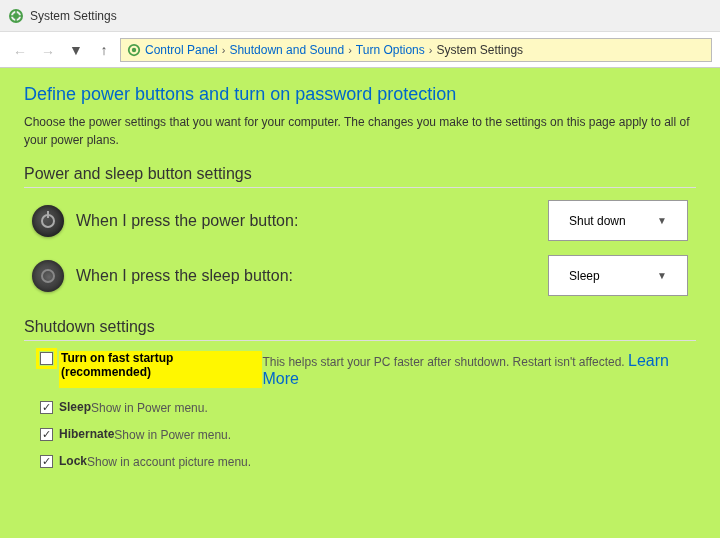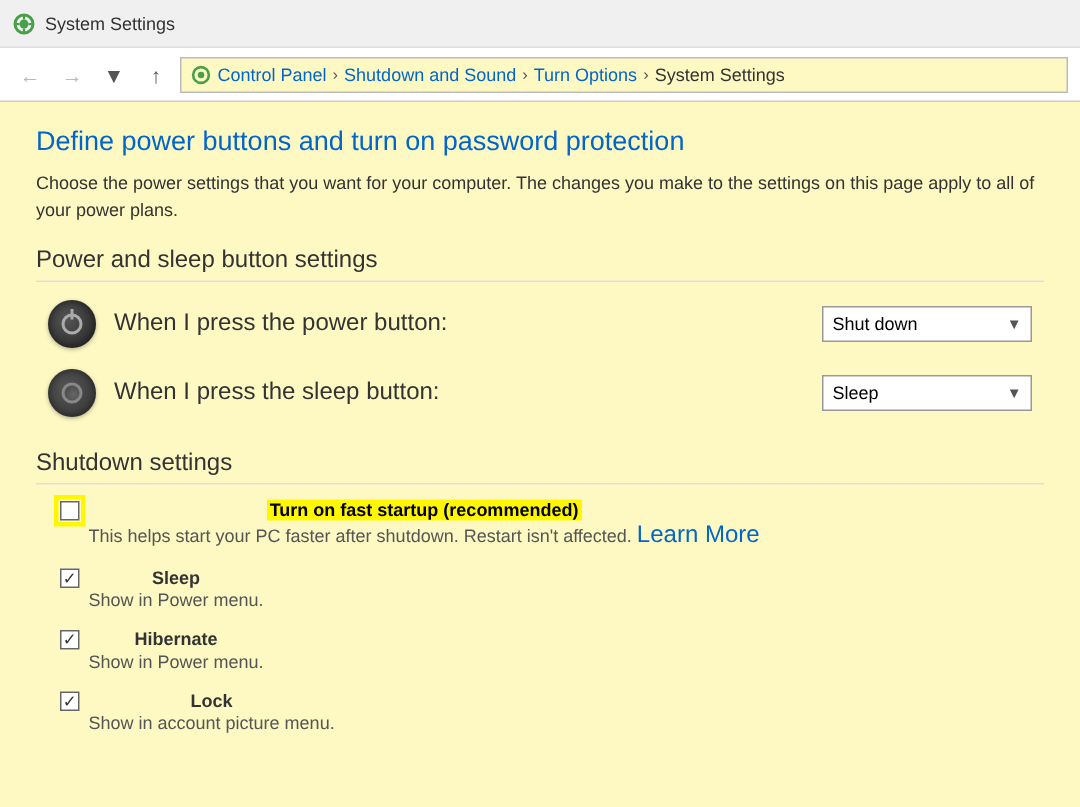--- a/index.html
+++ b/index.html
@@ -81,21 +81,21 @@
 
     
     .main-layout {
       display: flex;
       height: calc(538px - 68px);
     }
 
     
     .content {
       flex: 1;
-      background: #fef9c3;
+      background: #bef264;
       padding: 16px 24px;
       overflow-y: auto;
     }
     .page-title {
       font-size: 18px;
       color: #0066cc;
       font-weight: normal;
       margin-bottom: 8px;
     }
     .page-desc {
@@ -160,25 +160,25 @@
       border-radius: 50%;
       background: radial-gradient(circle at 60% 60%, #666, #444);
     }
     .power-label {
       font-size: 16px;
       color: #333;
       flex: 1;
     }
     .dropdown {
       width: 140px;
-      height: 24px;
+      height: 41px;
       border: 1px solid #999;
       background: #fff;
       font-size: 12px;
-      padding: 2px 6px;
+      padding: 2px 20px;
       display: flex;
       align-items: center;
       justify-content: space-between;
       cursor: pointer;
       position: relative;
     }
     .dropdown-arrow {
       font-size: 10px;
       color: #555;
     }
@@ -215,22 +215,21 @@
       color: #333;
     }
     .checkbox.highlighted {
       background: #fff;
       border: 1px solid #666;
       outline: 3px solid #fff700;
       outline-offset: 1px;
     }
     .item-content {
       display: flex;
-      flex-direction: column;
-      align-items: center;
+      flex-direction: row;
     }
     .item-title {
       font-size: 12px;
       font-weight: bold;
       color: #333;
     }
     .item-title.highlighted-text {
       background-color: #fff700;
       font-weight: bold;
       color: #000;

